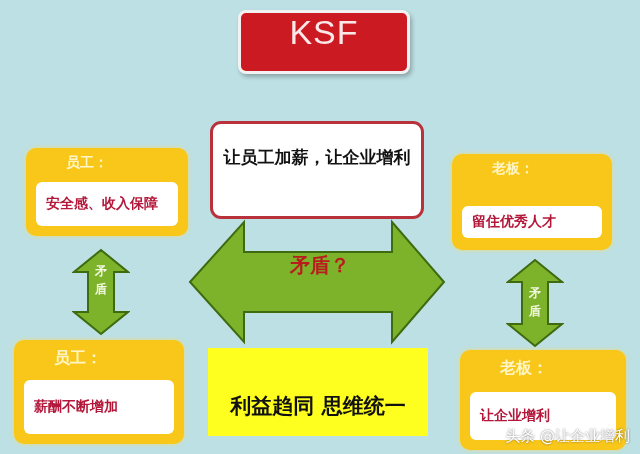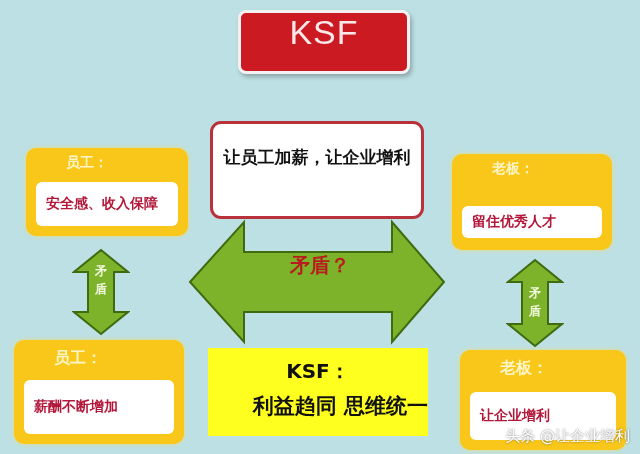--- a/index.html
+++ b/index.html
@@ -14,21 +14,21 @@
                 border:3px solid #b9323b; border-radius:11px; box-sizing:border-box;margin-top:31px; }
   .slogan-text { position:absolute; left:0; right:0; top:22px; text-align:center; font-weight:bold;
                  font-size:17px; color:#111; }
   .card { background:#f9c71a; border-radius:10px; box-shadow:0 0 4px rgba(255,220,80,0.7); }
   .card .label { position:absolute; left:40px; top:6px; color:#fff6c8; font-size:14px; font-weight:bold; }
   .card .inner { position:absolute; left:10px; right:10px; top:34px; bottom:10px; background:#fff;
                  border-radius:6px; box-sizing:border-box; display:flex; align-items:center; padding-left:10px;
                  color:#b3173a; font-size:14px; font-weight:bold; }
   .yellow-box { left:208px; top:348px; width:220px; height:88px; background:#ffff1f; }
   .yb-line1 { position:absolute; left:0; right:0; top:10px; text-align:center; font-size:20px; font-weight:bold; color:#111; }
-  .yb-line2 { position:absolute; left:0; right:0; top:44px; text-align:right; font-size:21px; font-weight:bold; color:#111; }
+  .yb-line2 { position:absolute; left:0; right:0; top:44px; text-align:center; font-size:21px; font-weight:bold; color:#111; }
   .hlabel { left:210px; top:252px; width:220px; text-align:center; color:#b91c1c; font-size:20px; font-weight:bold; }
   .vlabel { color:#f1f7dd; font-size:12px; font-weight:bold; width:14px; text-align:center; line-height:18px; }
   .watermark { right:10px; bottom:8px; color:#fff; font-size:15px; text-shadow:0 0 2px rgba(0,0,0,0.6); }
 </style>
 </head>
 <body>
 
 <div class="abs title-box">
   <span>KSF</span>
 </div>
@@ -72,17 +72,16 @@
 
 <svg class="abs" style="left:506px;top:258px;" width="58" height="90">
   <polygon points="29,2 56,24 42,24 42,66 56,66 29,88 2,66 16,66 16,24 2,24" fill="#7cb32a" stroke="#3f6a10" stroke-width="2"></polygon>
 </svg>
 <div class="abs vlabel" style="left:528px;top:284px;">
   <div>矛</div>
   <div>盾</div>
 </div>
 
 <div class="abs yellow-box">
-  <div class="yb-line1">KSF：</div>
   <div class="yb-line2">利益趋同 思维统一</div>
 </div>
 
 <div class="abs watermark">头条 @让企业增利</div>
 
 </body></html>

